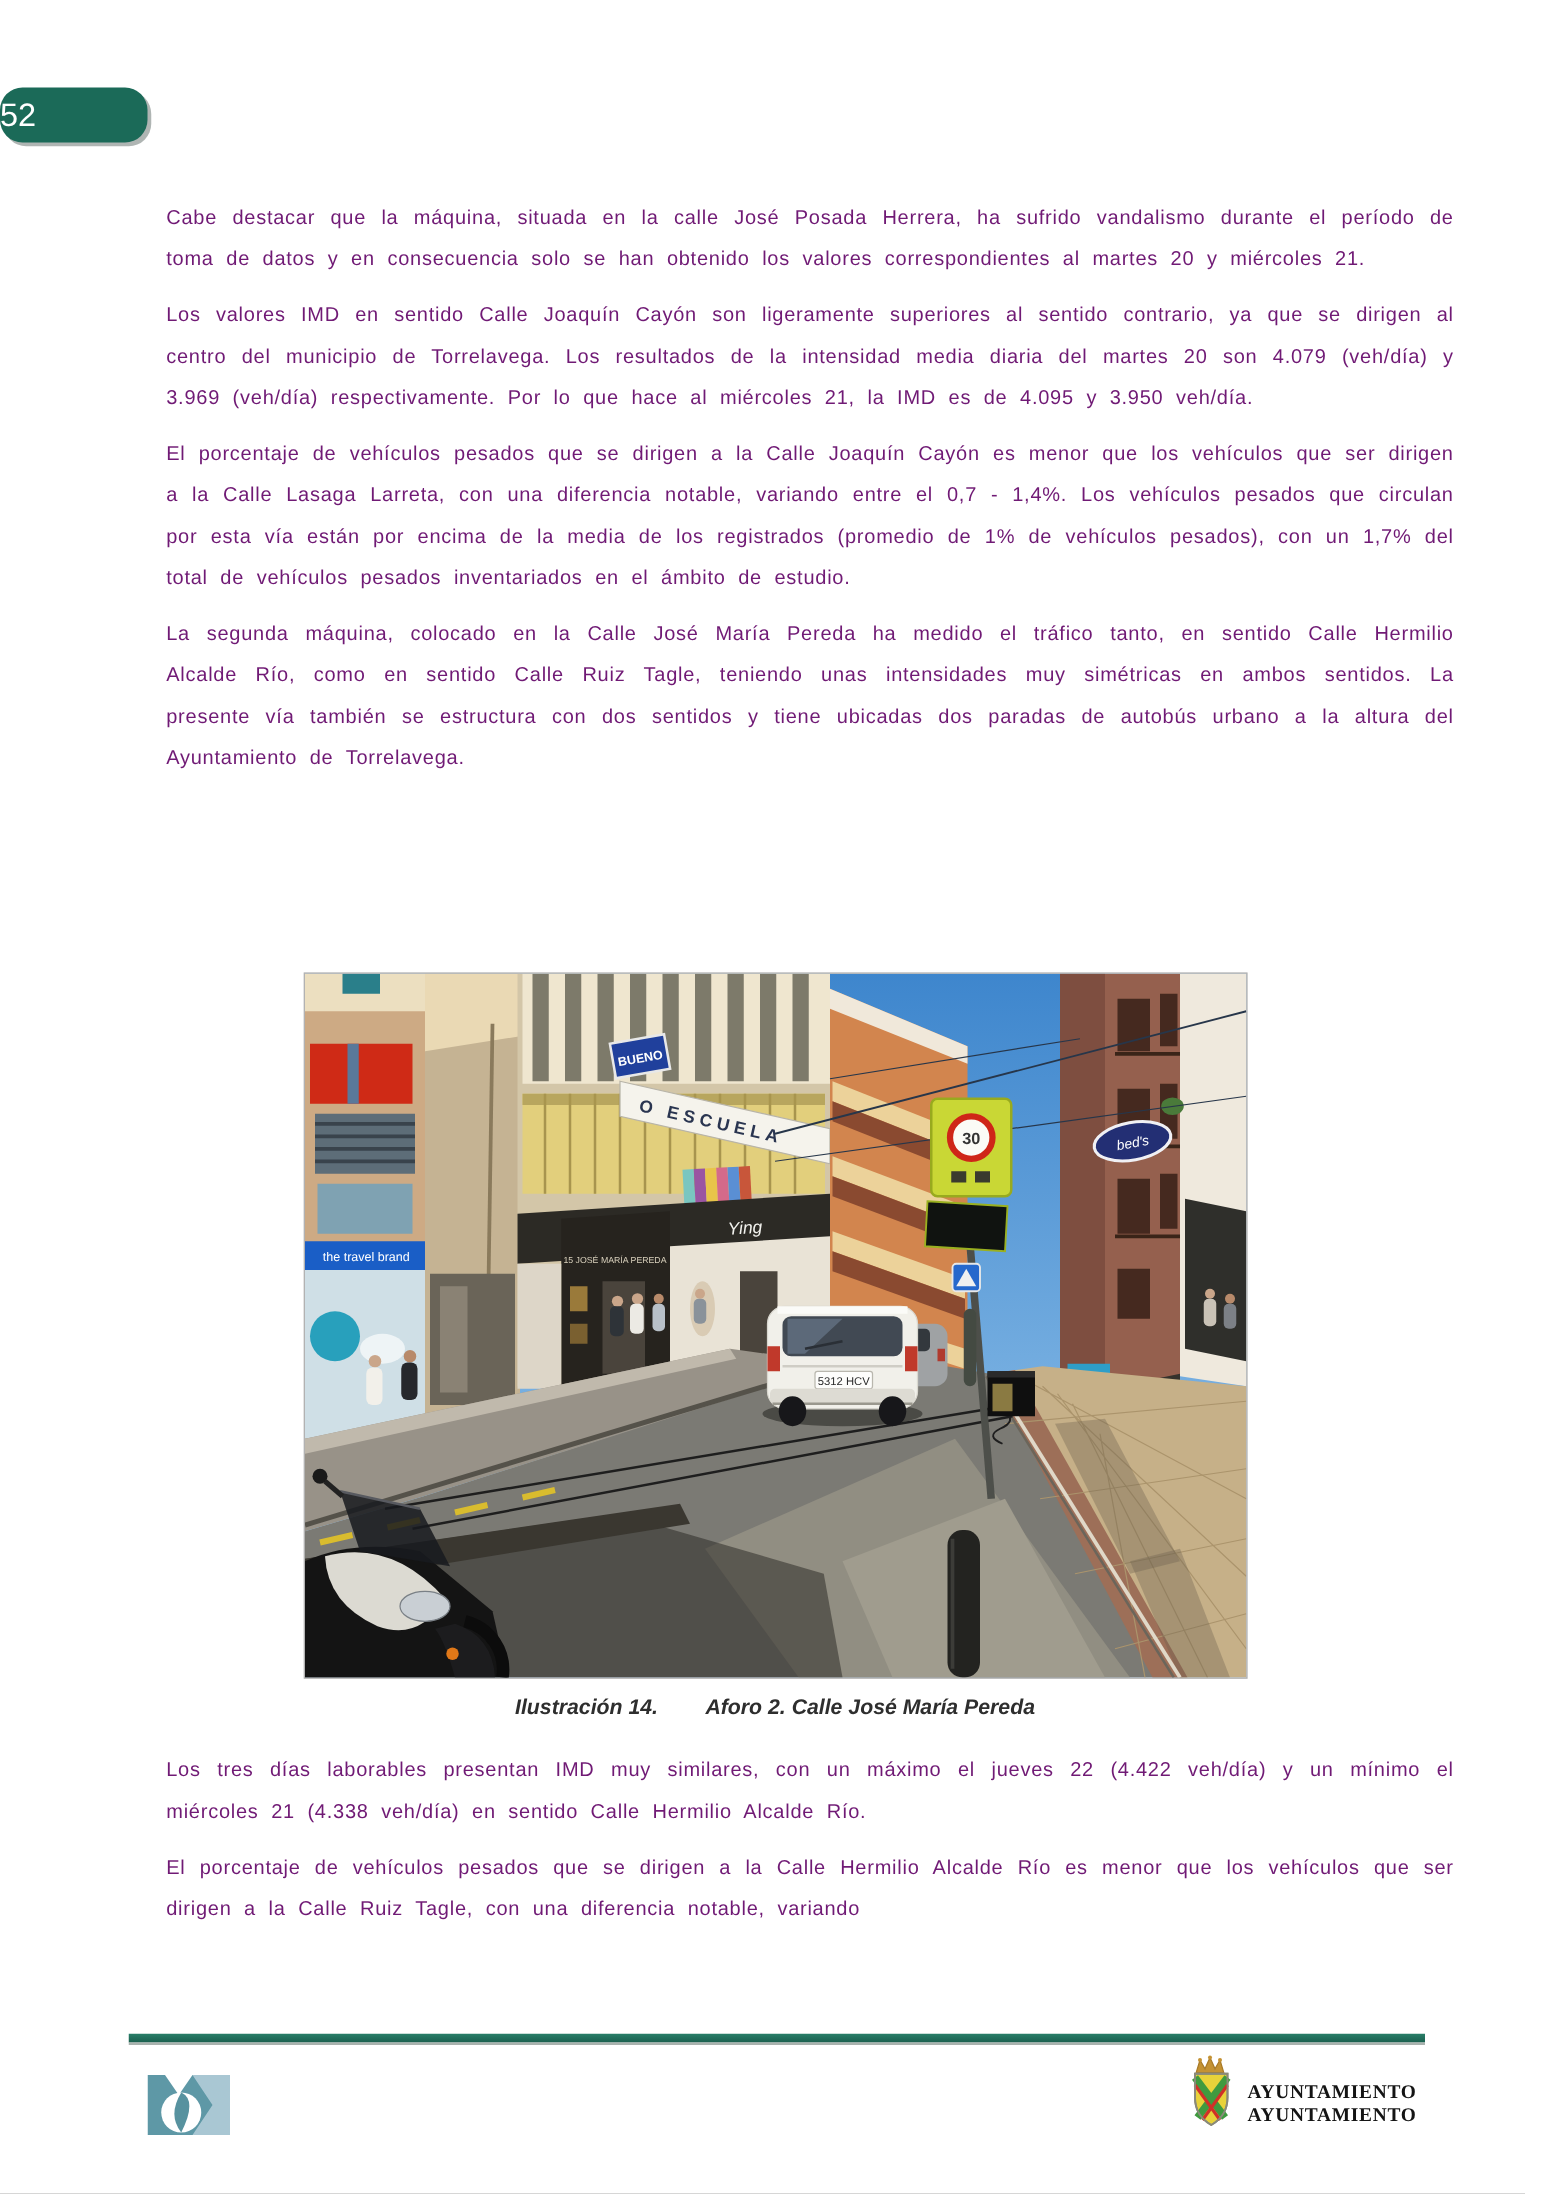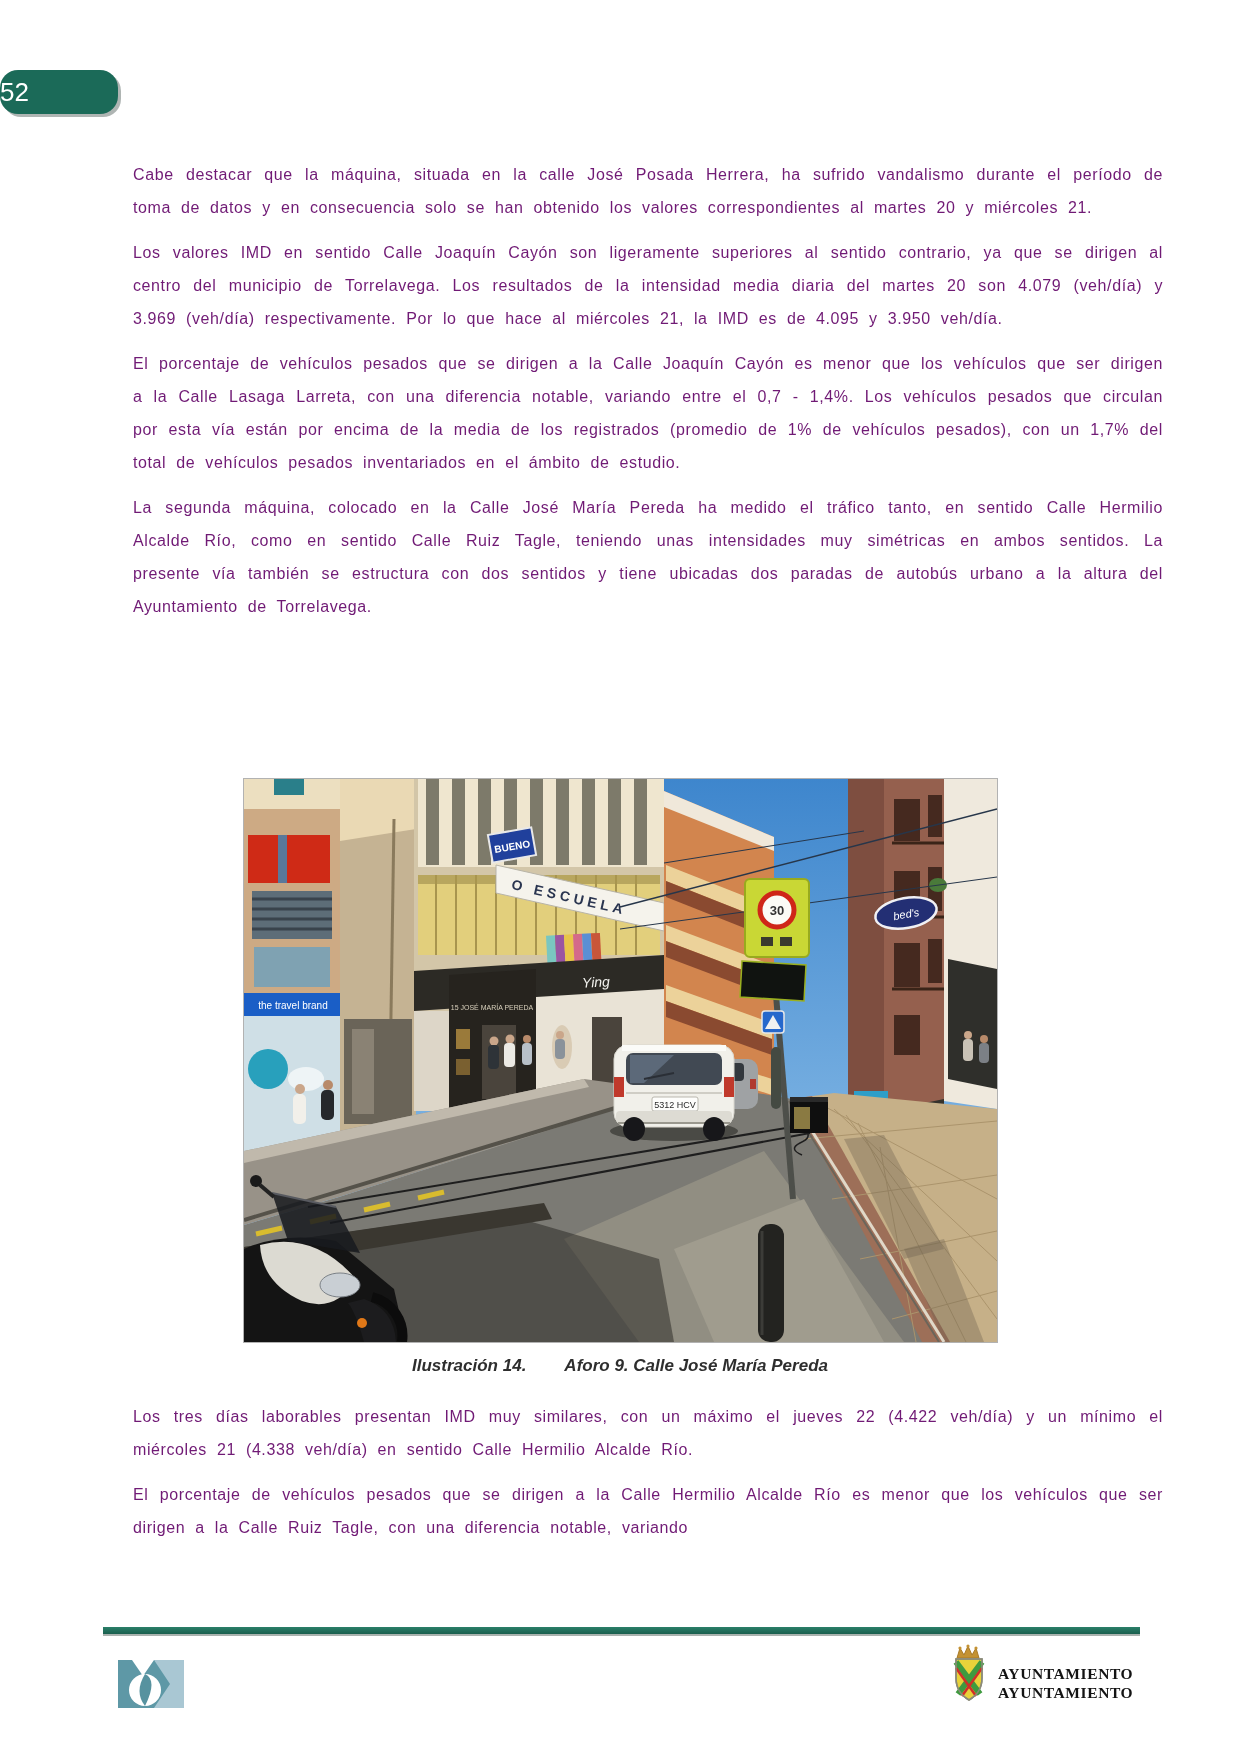--- a/index.html
+++ b/index.html
@@ -337,21 +337,21 @@
         <g>
             <circle cx="740" cy="260" r="4" fill="#b88a6a"></circle>
             <rect x="735" y="264" width="10" height="20" rx="4" fill="#7c8086"></rect>
           </g>
       </g>
     </svg>
   </div>
 
   <div class="caption">
     <span>Ilustración 14.</span>
-    <span>Aforo 9. Calle José María Pereda</span>
+    <span>Aforo 2. Calle José María Pereda</span>
   </div>
 
   <div id="text-bottom" class="textblock">
     <p>Los tres días laborables presentan IMD muy similares, con un máximo el jueves 22 (4.422 veh/día) y un mínimo el miércoles 21 (4.338 veh/día) en sentido Calle Hermilio Alcalde Río.</p>
     <p>El porcentaje de vehículos pesados que se dirigen a la Calle Hermilio Alcalde Río es menor que los vehículos que ser dirigen a la Calle Ruiz Tagle, con una diferencia notable, variando</p>
   </div>
 
   <div class="footer-bar"></div>
 
   <div class="m-logo">

